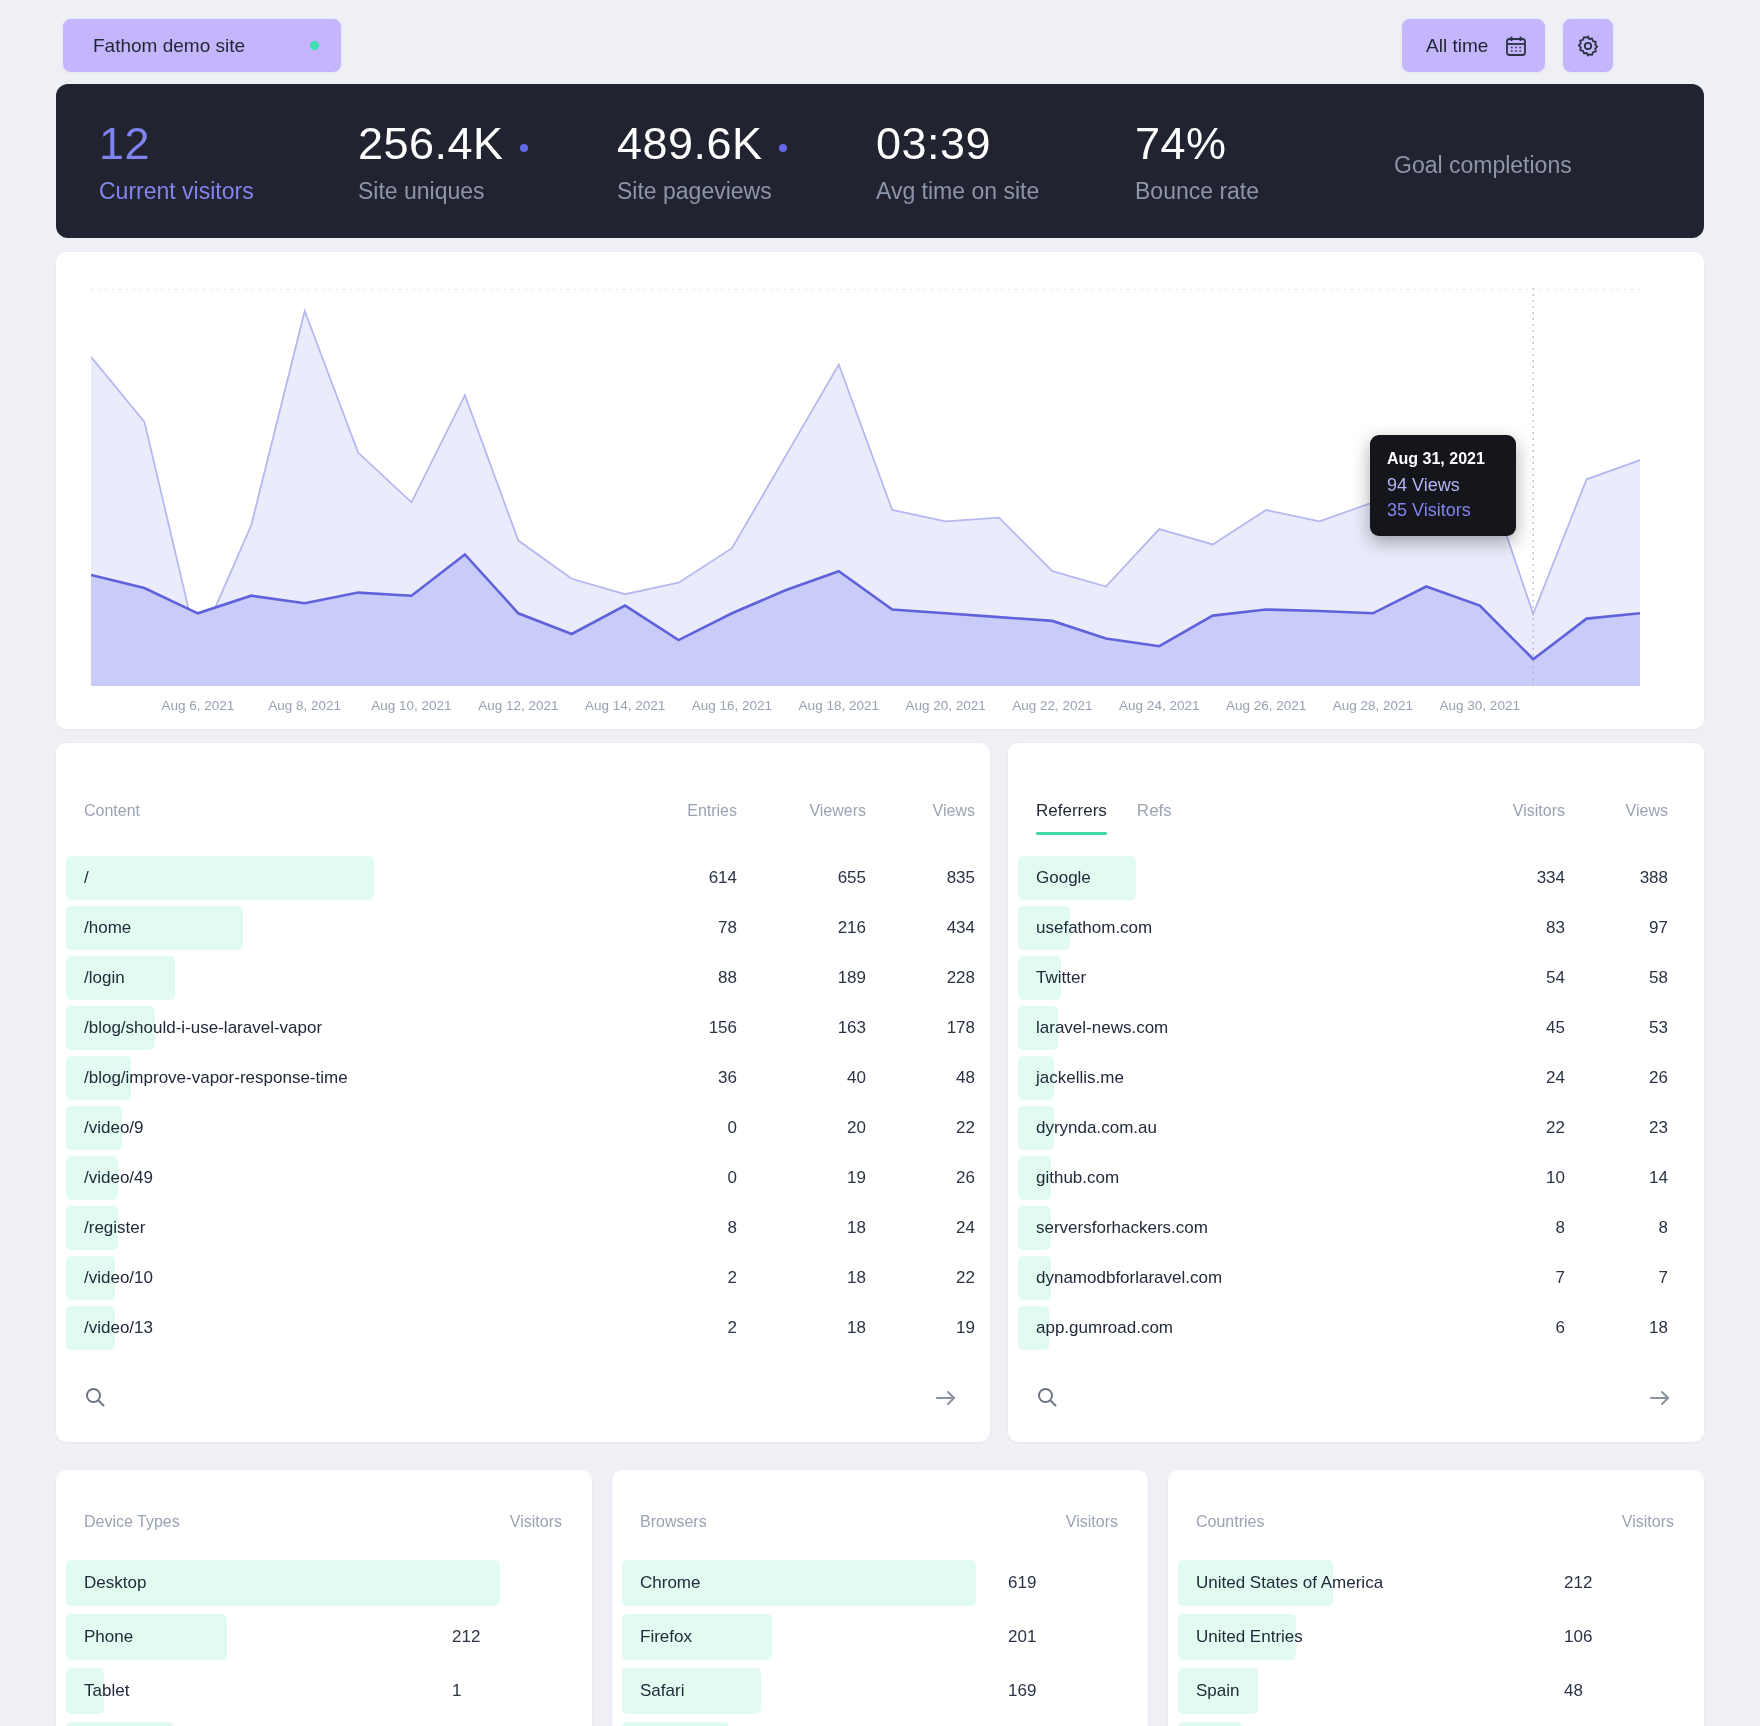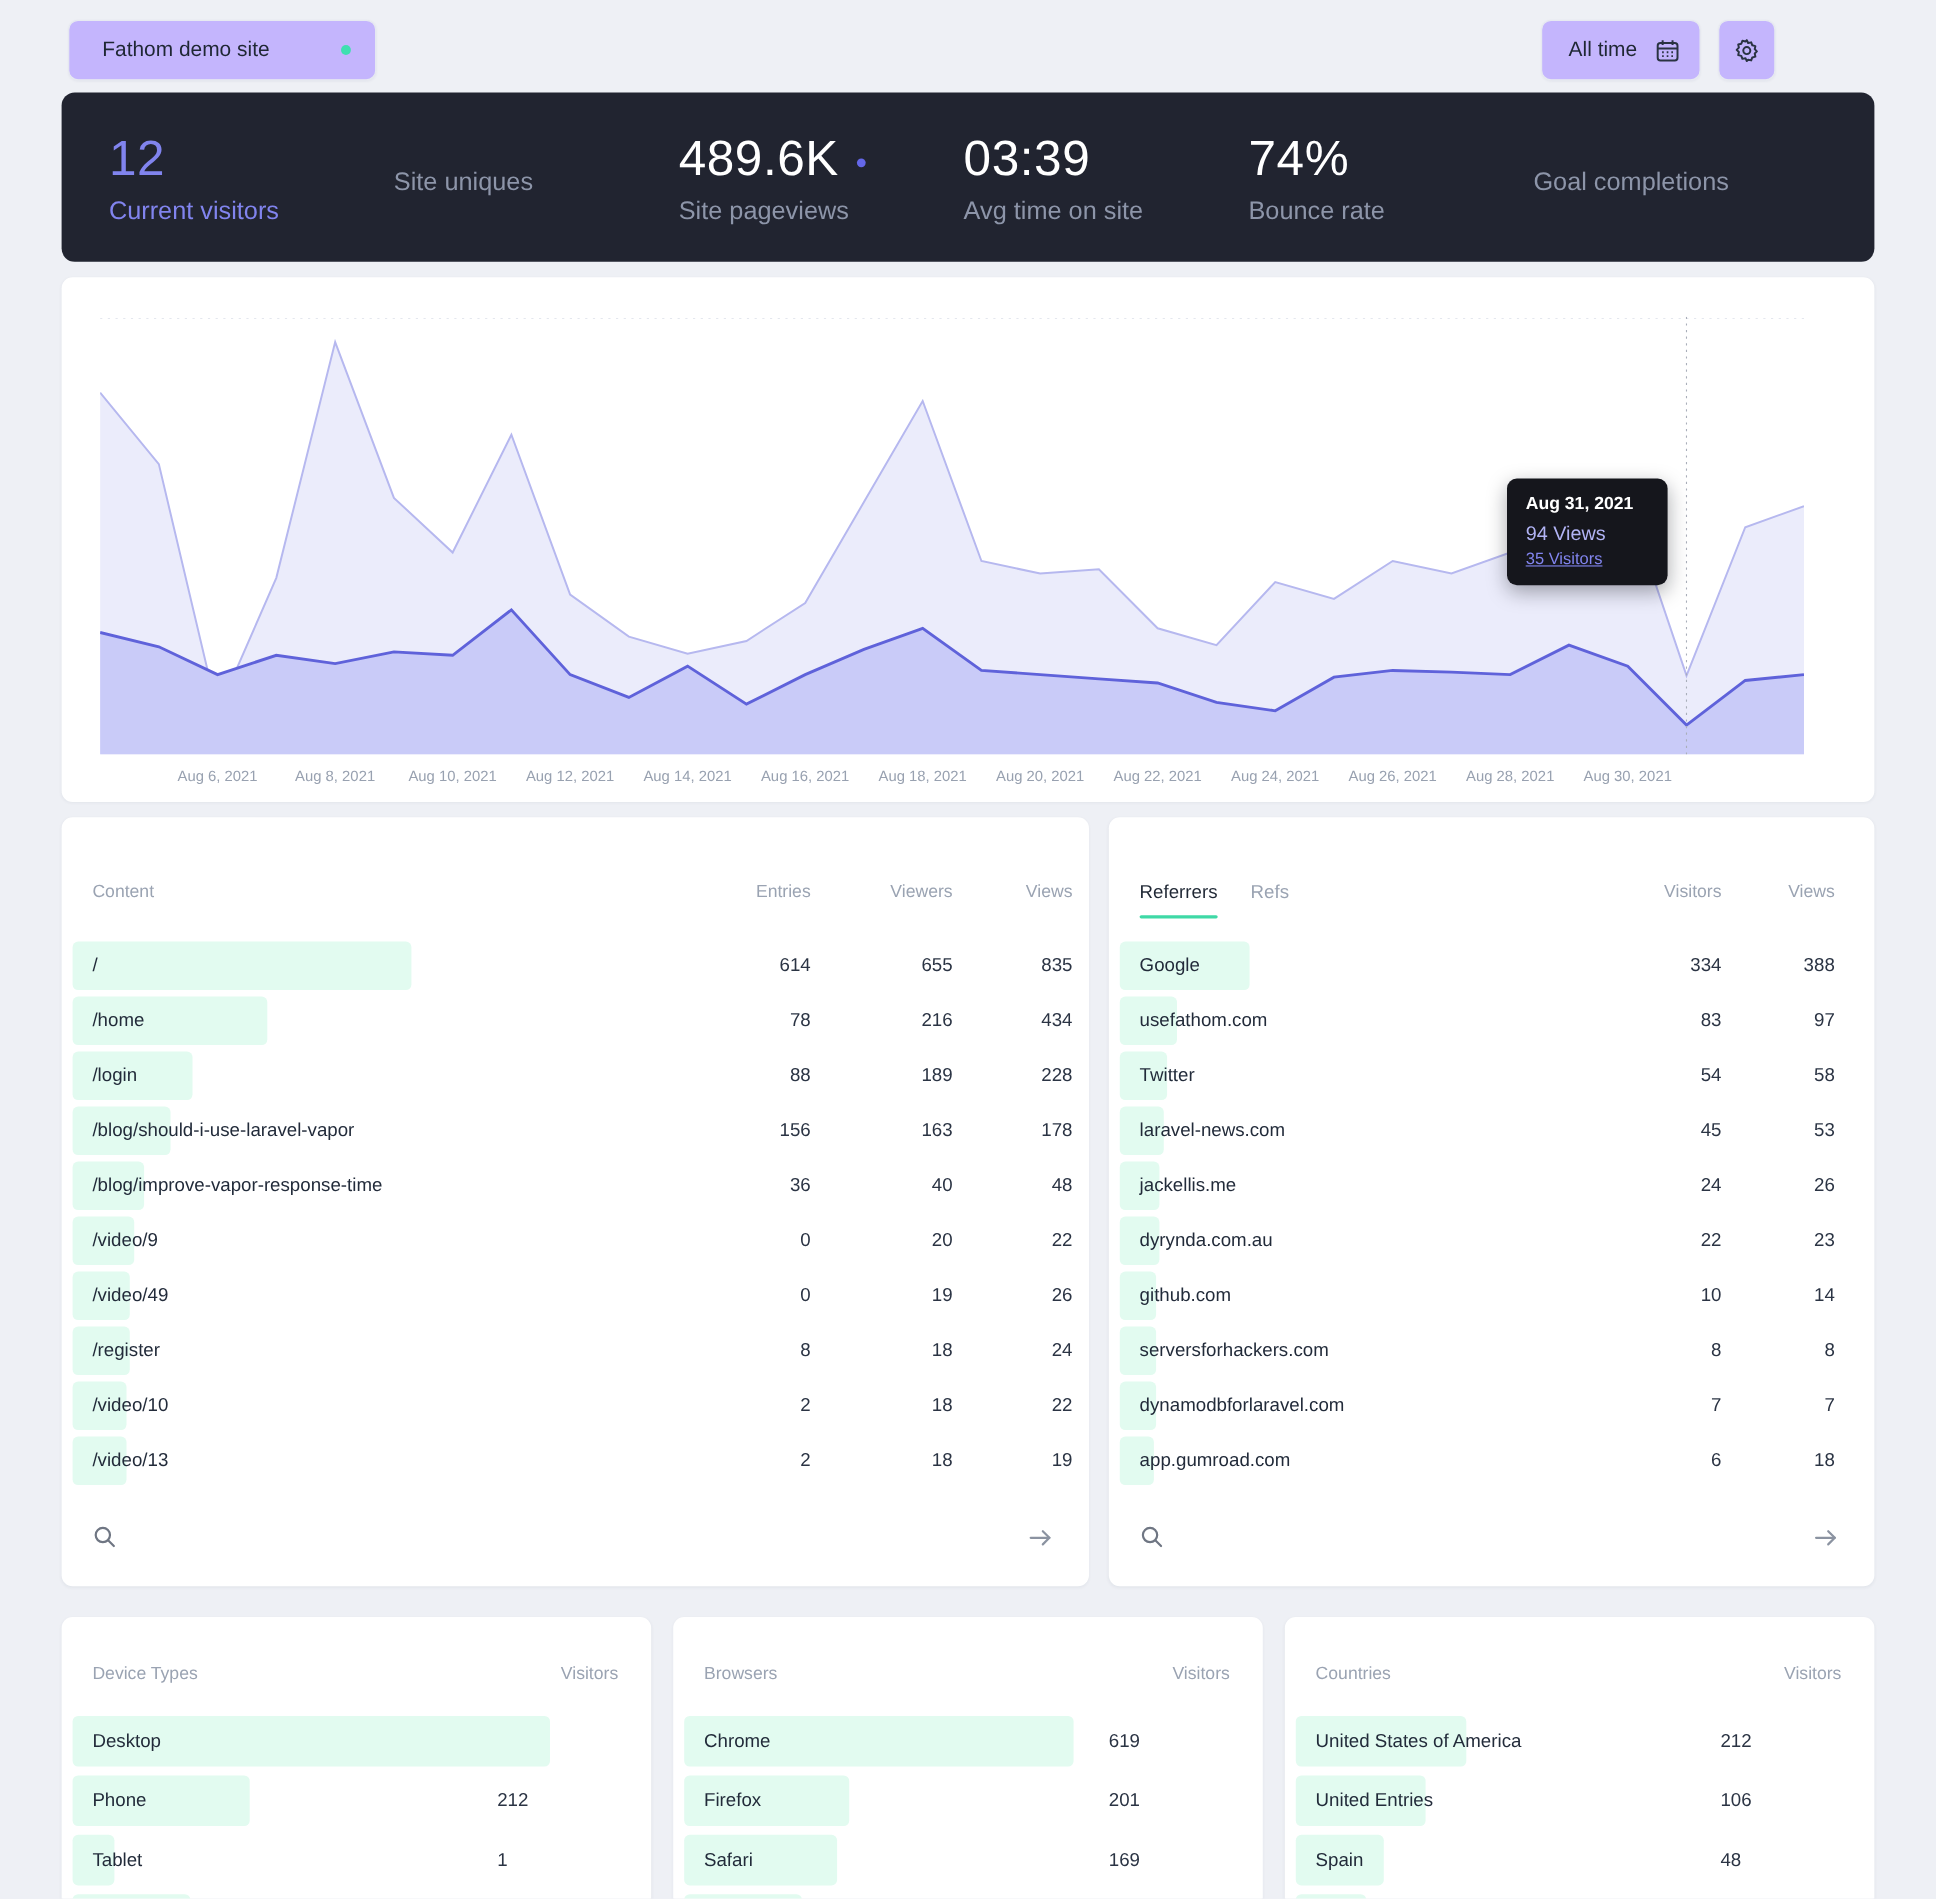--- a/index.html
+++ b/index.html
@@ -51,21 +51,21 @@
   .chart-svg-wrap { position:absolute; left:35px; top:36px; width:1549px; height:398px; }
   .x-labels { position:absolute; left:35px; top:446px; width:1549px; height:22px; }
   .x-labels span { position:absolute; transform:translateX(-50%); font-size:13.5px; color:#98a1b0; white-space:nowrap; }
   .chart-tooltip {
     position:absolute; left:1314px; top:183px; width:146px;
     background:#15161c; border-radius:9px; padding:15px 17px;
     box-shadow:0 6px 18px rgba(10,12,20,.35); z-index:5;
   }
   .chart-tooltip .tt-date { color:#fff; font-size:16px; font-weight:700; margin-bottom:7px; white-space:nowrap; }
   .chart-tooltip .tt-views { color:#b2b4f5; font-size:18px; margin-bottom:4px; white-space:nowrap; }
-  .chart-tooltip .tt-visitors { color:#8285ef; font-size:15px; white-space:nowrap;text-decoration:underline; }
+  .chart-tooltip .tt-visitors { color:#8285ef; font-size:18px; white-space:nowrap; }
 
   
   .content-panel { left:56px; top:743px; width:934px; height:699px; padding-top:50px; }
   .referrers-panel { left:1008px; top:743px; width:696px; height:699px; padding-top:50px; }
   .thead { display:grid; align-items:center; height:36px; font-size:16px; color:#9aa3b2; }
   .content-grid { grid-template-columns:1fr 130px 129px 109px; padding-right:15px; }
   .ref-grid { grid-template-columns:1fr 100px 103px; padding-right:36px; }
   .thead .first { padding-left:28px; }
   .thead .num { text-align:right; }
   .rows { margin-top:24px; }
@@ -138,20 +138,24 @@
   </div>
 
   <div class="statsbar">
       <div class="stat accent">
         <div class="val-row">
           <div class="val">12</div>
         </div>
         <div class="lbl">Current visitors</div>
       </div>
       <div class="stat">
+        <div class="val-row">
+          <div class="val">256.4K</div>
+          <span class="sep-dot"></span>
+        </div>
         <div class="lbl">Site uniques</div>
       </div>
       <div class="stat">
         <div class="val-row">
           <div class="val">489.6K</div>
           <span class="sep-dot"></span>
         </div>
         <div class="lbl">Site pageviews</div>
       </div>
       <div class="stat">

